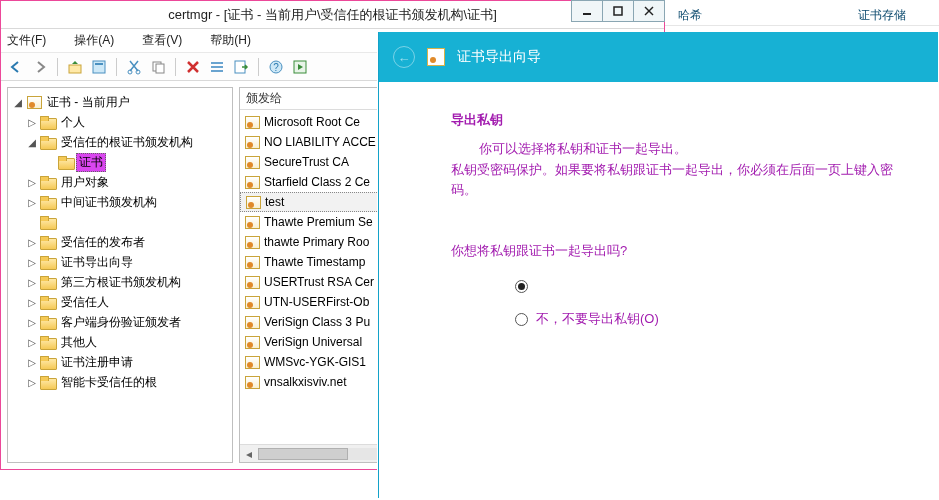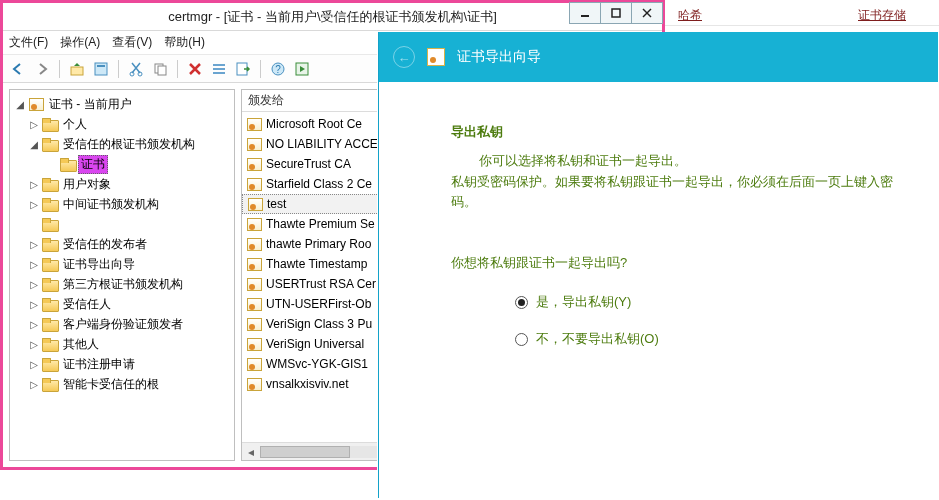--- a/index.html
+++ b/index.html
@@ -16,29 +16,29 @@
 
   
   .bg-headers {
     position: absolute;
     top: 4px; left: 0; right: 0; height: 22px;
     border-bottom: 1px solid #e6e6e6;
     display: flex;
     padding-left: 670px;
     background: #fff;
   }
-  .bg-headers span { padding: 3px 8px; color: #7f1d1d; text-decoration: underline; }
+  .bg-headers span { padding: 3px 8px; color: #0c4a6e; }
 
   
   .certmgr {
     position: absolute;
     top: 0; left: 0;
     width: 665px;
     height: 470px;
-    border: 3px solid #ec4899;
+    border: 1px solid #ec4899;
     background: #fff;
     display: flex;
     flex-direction: column;
   }
   .titlebar {
     height: 28px;
     background: #fff;
     display: flex;
     align-items: center;
     border-bottom: 1px solid #d9d9d9;
@@ -63,21 +63,21 @@
     font-family: Arial, sans-serif;
     font-size: 12px;
     margin-left: -1px;
   }
 
   .menubar {
     height: 24px;
     display: flex;
     align-items: center;
     padding: 0 6px;
-    gap: 12px;
+    gap: 28px;
     border-bottom: 1px solid #e9e9e9;
   }
   .menubar span { color: #222; }
 
   .toolbar {
     height: 28px;
     display: flex;
     align-items: center;
     padding: 0 6px;
     gap: 6px;
@@ -200,22 +200,22 @@
     opacity: 0.6;
   }
   .wizard-header .wiz-icon {
     width:18px; height:18px; background:#fff; border:1px solid #d6b24a;
     position:relative;
   }
   .wizard-header .wiz-icon::after {
     content:""; position:absolute; left:2px; top:8px; width:6px; height:6px; background:#e08a2a; border-radius:50%;
   }
   .wizard-body {
-    padding: 40px 40px 20px 72px;
-    color: #4d7c0f;
+    padding: 28px 40px 20px 72px;
+    color: #a21caf;
     font-size: 13px;
     line-height: 1.6;
   }
   .wizard-body .section-title { font-weight: bold; margin-bottom: 8px; font-size: 13px; }
   .wizard-body .hint { margin-left: 28px; }
   .wizard-body .desc { margin-bottom: 40px; }
   .wizard-body .question { margin-bottom: 18px; }
   .radio-group { margin-left: 64px; }
   .radio-row { display:flex; align-items:center; gap:8px; margin-bottom: 16px; }
   .radio {
@@ -495,21 +495,20 @@
     <div>证书导出向导</div>
   </div>
   <div class="wizard-body">
     <div class="section-title">导出私钥</div>
     <div class="hint">你可以选择将私钥和证书一起导出。</div>
     <div class="desc">私钥受密码保护。如果要将私钥跟证书一起导出，你必须在后面一页上键入密码。</div>
     <div class="question">你想将私钥跟证书一起导出吗?</div>
     <div class="radio-group">
       <div class="radio-row">
         <div class="radio checked"></div>
-        <div>是，导出私钥(Y)</div>
       </div>
       <div class="radio-row">
         <div class="radio"></div>
         <div>不，不要导出私钥(O)</div>
       </div>
     </div>
   </div>
 </div>
 
 </body></html>

